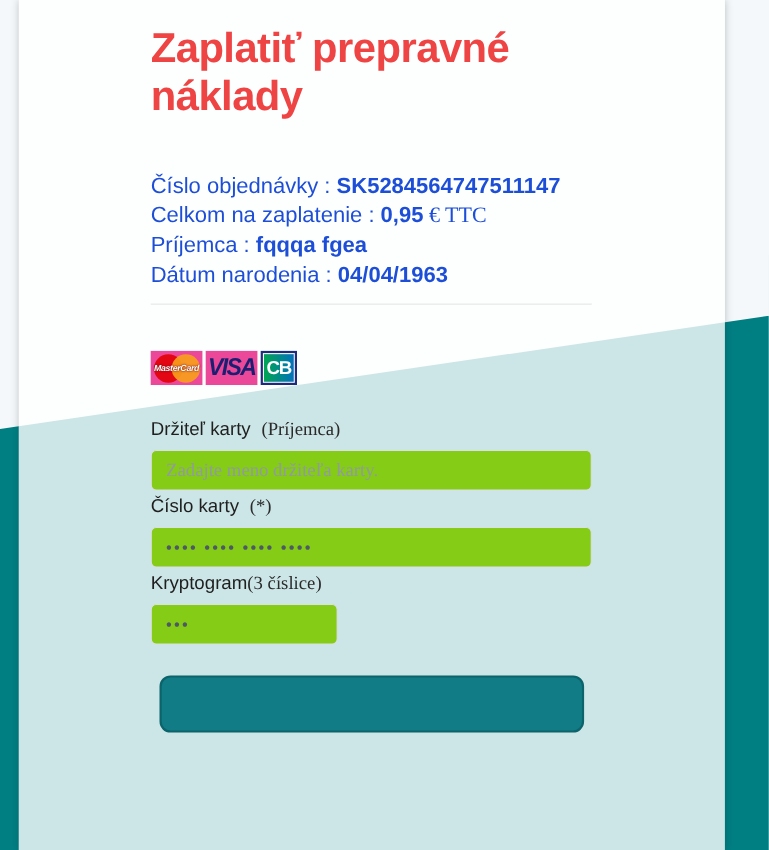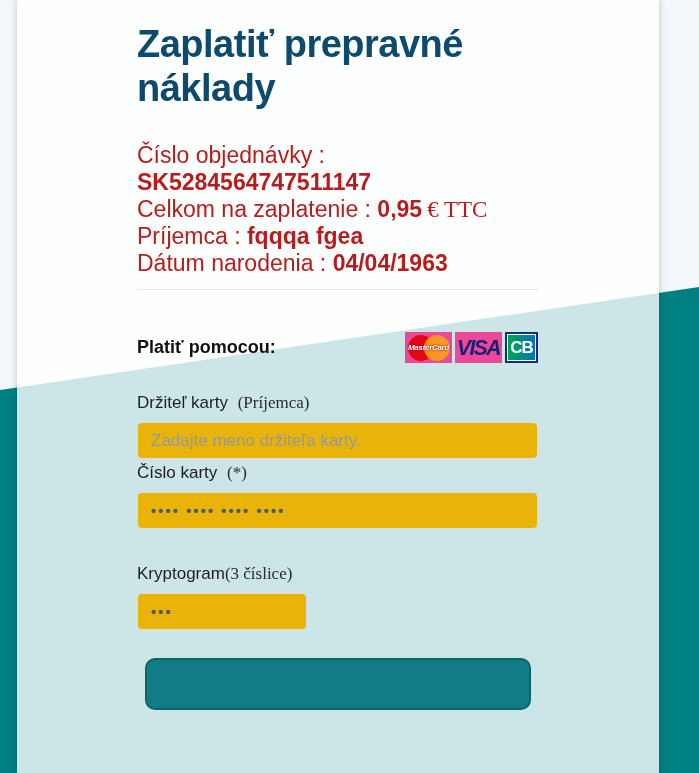--- a/index.html
+++ b/index.html
@@ -22,25 +22,25 @@
     position: absolute; left: 17px; top: 0;
     width: 642px; height: 773px;
     background: rgba(255,255,255,0.80);
     box-shadow: 0 0 7px rgba(0,40,40,0.25);
   }
   .content { padding: 0 121px 0 120px; }
 
   h1.title {
     margin: 22px 0 0 0;
     font-size: 38px; line-height: 44px;
-    font-weight: bold; color: #0c4a6e;
+    font-weight: bold; color: #ef4444;
     letter-spacing: -0.5px;
   }
 
-  .details { margin-top: 32px; font-size: 23px; line-height: 27px; color: #b91c1c; }
+  .details { margin-top: 46px; font-size: 20px; line-height: 27px; color: #1d4ed8; }
   .details b { font-weight: bold; }
   .serif { font-family: "Liberation Serif", serif; }
   .suffix { margin-left: 5px; text-align: center; }
 
   hr.divider { border: none; border-top: 1px solid #e6e6e6; margin: 12px 0; }
 
   .pay-row { margin-top: 42px; display: flex; justify-content: space-between; align-items: center; height: 31px; }
   .pay-label { font-weight: bold; font-size: 18px; color: #111; }
 
   .icons { display: flex; align-items: center; gap: 3px; }
@@ -66,31 +66,31 @@
     background: linear-gradient(90deg, #00a651, #0072bc);
     display: flex; align-items: center; justify-content: center;
   }
   .cb-text { color: #fff; font-weight: bold; font-size: 17px; letter-spacing: -1px; }
 
   .pform { margin-top: 26px; }
   .flabel { font-size: 17px; line-height: 27px; color: #1f1f1f; margin-bottom: 6px; }
   .flabel .hint { color: #2a2a2a; }
   .g2 { margin-top: 0; }
   .g3 { margin-top: 31px; }
-  .g4 { margin-top: 31px; }
+  .g4 { }
   .g3 .flabel { width: 200px; }
 
   input.text {
     box-sizing: border-box;
     width: 100%; height: 37px;
     border: 1px solid #d9dfe3; border-radius: 5px;
     padding: 0 13px;
-    font-family: Liberation Sans, sans-serif;
+    font-family: Liberation Serif, serif;
     font-size: 17px; color: #333;
-    background: #eab308; outline: none;
+    background: #84cc16; outline: none;
   }
   input.short { width: 170px; }
   input.text::placeholder { color: #919aa1; opacity: 1; }
   input.masked::placeholder {
     color: #4d5a66; font-size: 15px; font-weight: bold; letter-spacing: 2px;
   }
 
   .pay-btn {
     display: block;
     margin: 28px auto 0 auto;
@@ -122,21 +122,20 @@
         <span>Príjemca</span><span> : </span><b>fqqqa fgea</b>
       </div>
       <div>
         <span>Dátum narodenia</span><span> : </span><b>04/04/1963</b>
       </div>
     </div>
 
     <hr class="divider">
 
     <div class="pay-row">
-      <span class="pay-label">Platiť pomocou:</span>
       <span class="icons">
         <span class="icon-box mc-box">
           <span class="mc-c mc-red"></span>
           <span class="mc-c mc-orange"></span>
           <span class="mc-text">MasterCard</span>
         </span>
         <span class="icon-box visa-box">
           <span class="visa-text">VISA</span>
         </span>
         <span class="icon-box cb-box">

